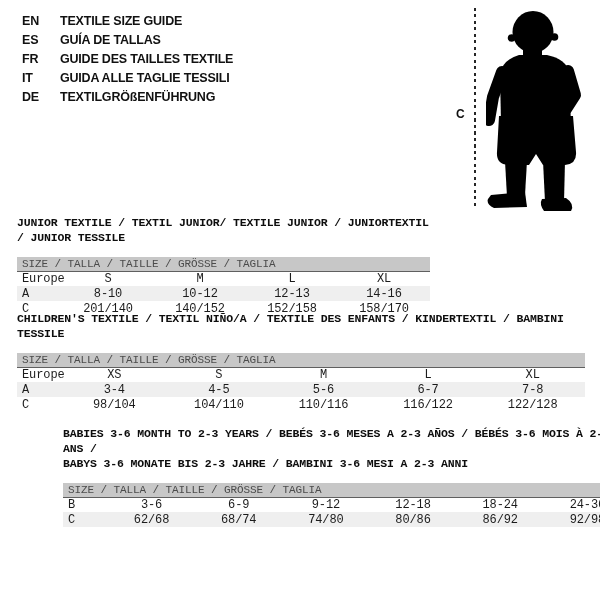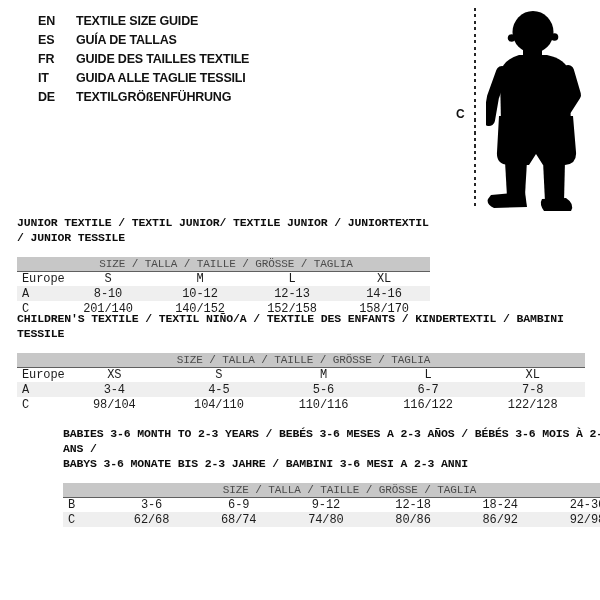--- a/index.html
+++ b/index.html
@@ -7,41 +7,41 @@
   body {
     background:#fff;
     font-family:"Liberation Sans", sans-serif;
     color:#111;
   }
   .page { position:relative; width:600px; height:600px; background:#fff; overflow:hidden; }
 
   
   .lang-list { position:absolute; left:22px; top:12px; }
   .lang-row { display:flex; font-weight:bold; font-size:12.5px; line-height:19px; letter-spacing:-0.2px; }
-  .lang-code { width:38px; flex:0 0 38px;margin-left:16px; }
+  .lang-code { width:38px; flex:0 0 38px; }
 
   
   .dotted-line {
     position:absolute; left:474px; top:8px; width:2px; height:200px;
     background:repeating-linear-gradient(to bottom, #262626 0 3px, transparent 3px 6.5px);
   }
   .c-label { position:absolute; left:456px; top:107px; font-weight:bold; font-size:12px; }
   .baby-svg { position:absolute; left:486px; top:8px; }
 
   
   .size-section { position:absolute; left:17px;font-family:Liberation Mono, monospace; }
   .sec-0 { top:215px; width:413px; }
   .sec-1 { top:311px; width:568px; }
   .sec-2 { top:426px; width:568px;margin-left:46px; }
   .sec-title { font-weight:bold; font-size:11.5px; line-height:15px; margin-bottom:12px; letter-spacing:-0.15px; color:#0d0d0d; }
 
   table { border-collapse:collapse; table-layout:fixed; width:100%; }
   th.size-bar {
     background:var(--bar,#c7c7c7); color:#4b4b4b; font-weight:normal; font-size:11px;
-    text-align:center; padding:0 0 0 5px; height:14px;
+    text-align:left; padding:0 0 0 5px; height:14px;
     border-bottom:1px solid #5f5f5f; letter-spacing:-0.1px;
   }
   td { font-size:12px; height:15px; text-align:center; color:#1c1c1c; padding:0; letter-spacing:-0.1px; }
   td.row-label { text-align:left; padding-left:5px; }
   tbody tr:nth-child(even) { background:var(--alt,#efefef); }
 
   
   .notes { position:absolute; left:17px; top:536px; }
   .note-line { font-weight:bold; font-size:11px; line-height:18px; letter-spacing:-0.15px; color:#0d0d0d; }
 </style>

